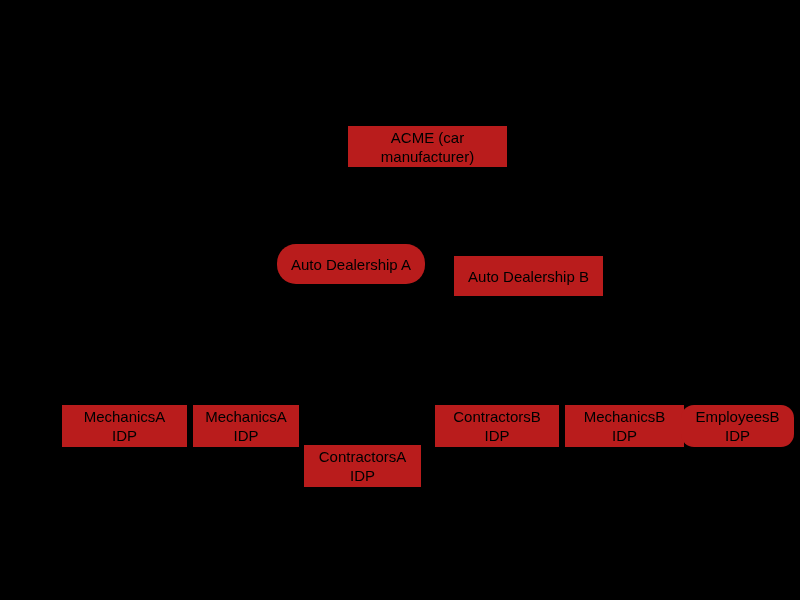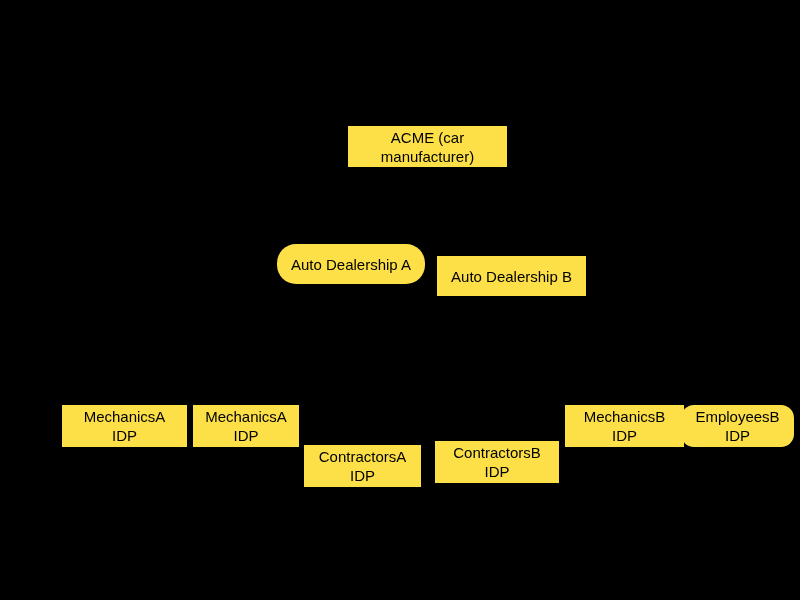--- a/index.html
+++ b/index.html
@@ -13,42 +13,42 @@
     position: relative;
     overflow: hidden;
     font-family: "Liberation Sans", sans-serif;
   }
   .diagram {
     position: absolute;
     inset: 0;
   }
   .node {
     position: absolute;
-    background: #fde047;
+    background: #b91c1c;
     color: #000000;
     font-size: 15px;
     line-height: 19px;
     display: flex;
     flex-direction: column;
     align-items: center;
     justify-content: center;
     text-align: center;
     box-sizing: border-box;
   }
   .node .line:empty {
     display: none;
   }
   
   #node-acme         { left: 348px; top: 126px; width: 159px; height: 41px; }
   #node-dealership-a { left: 277px; top: 244px; width: 148px; height: 40px; border-radius: 19px; }
-  #node-dealership-b { left: 437px; top: 256px; width: 149px; height: 40px; }
+  #node-dealership-b { left: 454px; top: 256px; width: 149px; height: 40px; }
   #node-employees-a  { left:  62px; top: 405px; width: 125px; height: 42px; }
   #node-mechanics-a  { left: 193px; top: 405px; width: 106px; height: 42px; }
   #node-contractors-a{ left: 304px; top: 405px; width: 117px; height: 42px; margin-top: 40px; }
-  #node-contractors-b{ left: 435px; top: 405px; width: 124px; height: 42px; margin-top: 36px; }
+  #node-contractors-b{ left: 435px; top: 405px; width: 124px; height: 42px; }
   #node-mechanics-b  { left: 565px; top: 405px; width: 119px; height: 42px; }
   #node-employees-b  { left: 681px; top: 405px; width: 113px; height: 42px; border-radius: 13px; }
 </style>
 </head>
 <body>
 
 <div class="diagram">
 
   <div class="node" id="node-acme">
     <span class="line">ACME (car</span>

